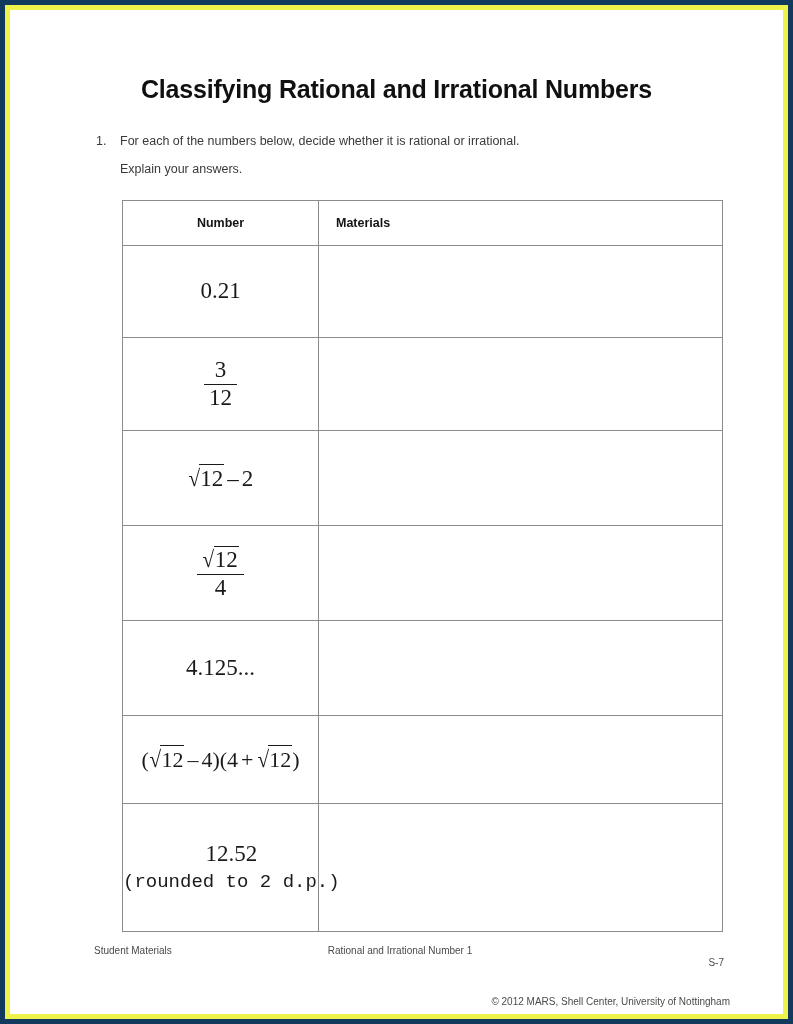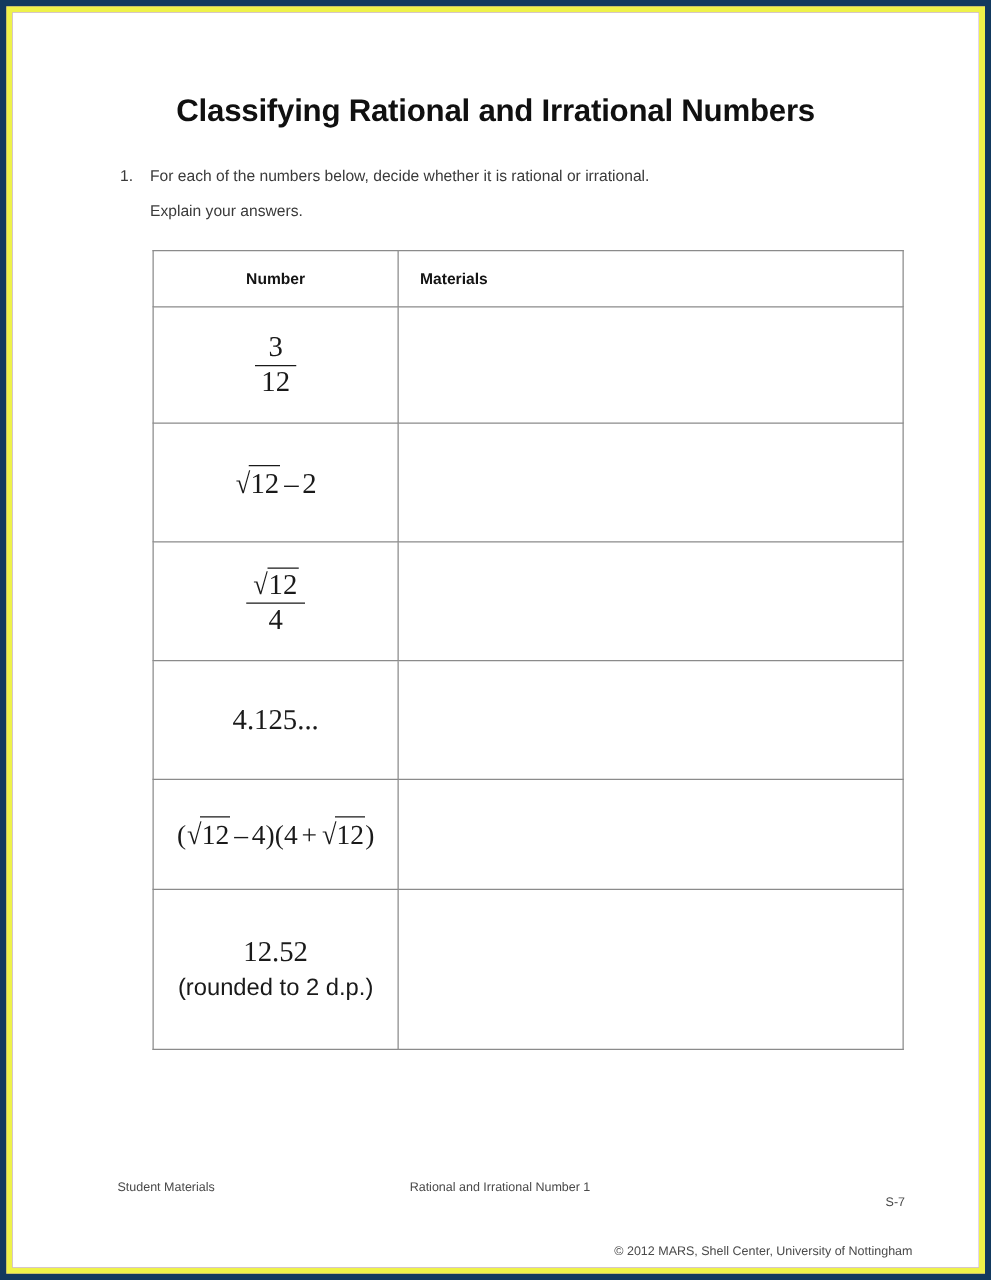--- a/index.html
+++ b/index.html
@@ -6,21 +6,21 @@
     margin: 0;
     padding: 0;
     background: #ffffff;
   }
 
   .page {
     position: relative;
     width: 793px;
     height: 1024px;
     box-sizing: border-box;
-    background: #6d28d9;
+    background: #fde047;
     overflow: hidden;
   }
 
   
   .border-outer {
     position: absolute;
     left: 0; top: 0;
     width: 793px;
     height: 1024px;
     box-sizing: border-box;
@@ -168,21 +168,21 @@
     display: inline-block;
     border-top: 1.3px solid #1a1a1a;
     padding: 1px 1px 0 1px;
     margin-left: -1px;
   }
 
   .op { padding: 0 3px; }
 
   .note-line {
     display: block;
-    font-family: Liberation Sans, sans-serif;
+    font-family: Liberation Mono, monospace;
     font-size: 19px;
     color: #1a1a1a;
     margin-top: 5px;
   }
   .big-line {
     display: block;
     font-family: "Liberation Serif", serif;
     font-size: 23px;
     color: #1a1a1a;
   }
@@ -254,20 +254,28 @@
         <col class="col-reasoning">
       </colgroup>
       <thead>
         <tr>
           <th class="head-number">Number</th>
           <th class="head-reasoning">Materials</th>
         </tr>
       </thead>
       <tbody>
 
+        <tr class="r-h92">
+          <td class="cell-number">
+            <span class="math">0.21</span>
+          </td>
+          <td class="cell-reasoning">
+            <span></span>
+          </td>
+        </tr>
 
         <tr class="r-h93">
           <td class="cell-number">
             <span class="math">
               <span class="frac">
                 <span class="num">3</span>
                 <span class="den">12</span>
               </span>
             </span>
           </td>

